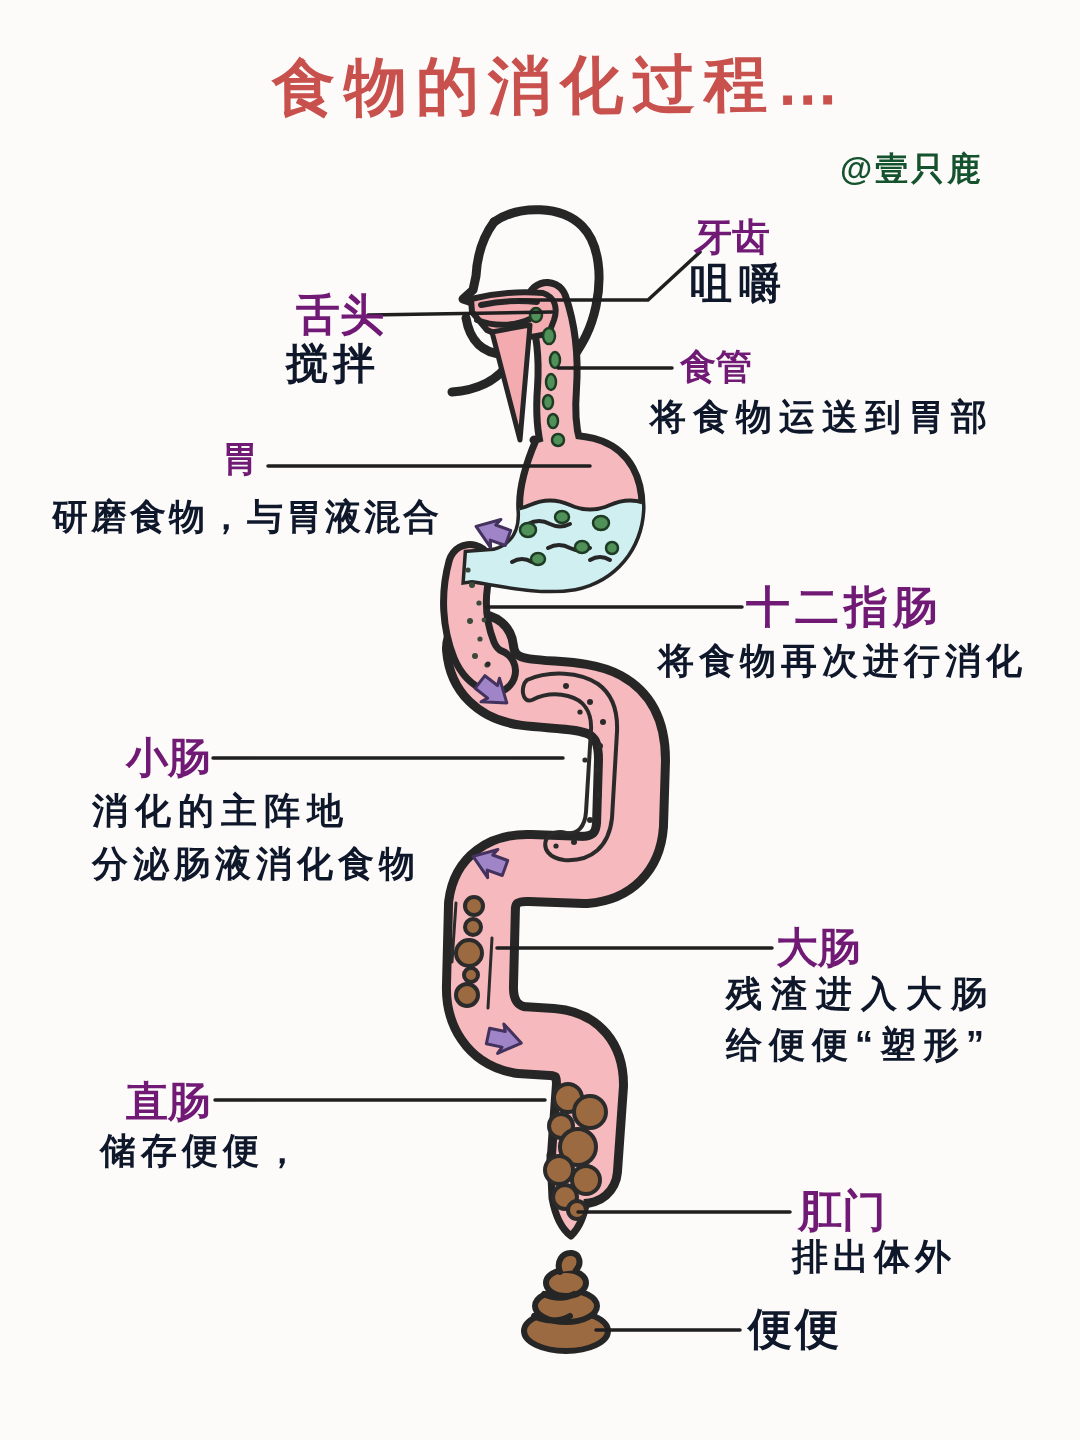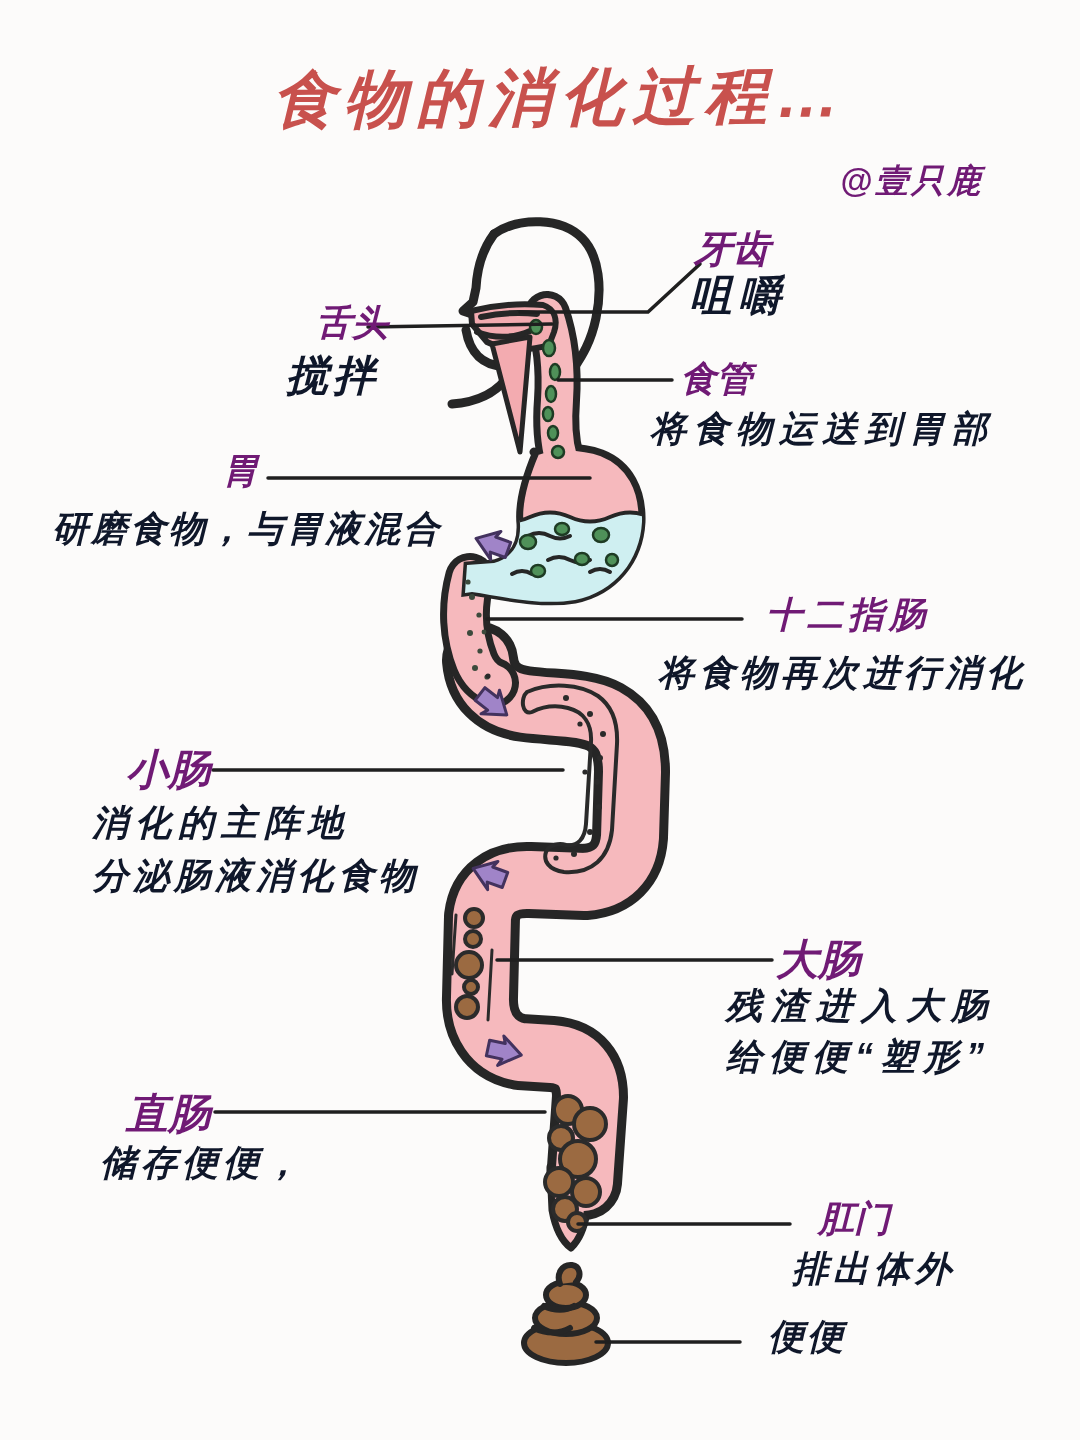--- a/index.html
+++ b/index.html
@@ -1,31 +1,31 @@
 <!DOCTYPE html>
 <html><head>
 <meta charset="utf-8">
 <style>
   html,body{margin:0;padding:0;}
   body{
     width:1080px;height:1440px;position:relative;overflow:hidden;
     background:#fcfbfa;
     font-family:"Liberation Sans","DejaVu Sans",sans-serif;
   }
-  #stage{position:absolute;left:0;top:12px;width:1080px;height:1212px;font-style:italic;}
+  #stage{position:absolute;left:0;top:0;width:1080px;height:1212px;}
   svg.art{position:absolute;left:0;top:0;}
   .lbl{position:absolute;white-space:nowrap;line-height:1.05;}
   .title{
     font-size:63px;font-weight:700;color:#c8514d;letter-spacing:9px;
     transform:rotate(-0.5deg);
   }
-  .sig{font-size:33px;font-weight:700;color:#701a75;letter-spacing:3px;}
+  .sig{font-size:33px;font-weight:700;color:#14532d;letter-spacing:3px;}
   .term{font-weight:700;color:#701a75;}
   .note{font-weight:700;color:#0f172a;}
-  .fs38{font-size:38px;} .fs40{font-size:36px;margin-left:20px;} .fs42{font-size:42px;}
+  .fs38{font-size:38px;} .fs40{font-size:44px;} .fs42{font-size:42px;}
   .fs44{font-size:36px;} .fs36{font-size:36px;}
   .ls3{letter-spacing:3px;} .ls5{letter-spacing:5px;} .ls7{letter-spacing:7px;} .ls9{letter-spacing:9px;}
 </style>
 </head>
 <body>
 
 <div id="stage">
 
   <svg class="art" width="1080" height="1440" viewBox="0 0 1080 1440">
     <defs>

